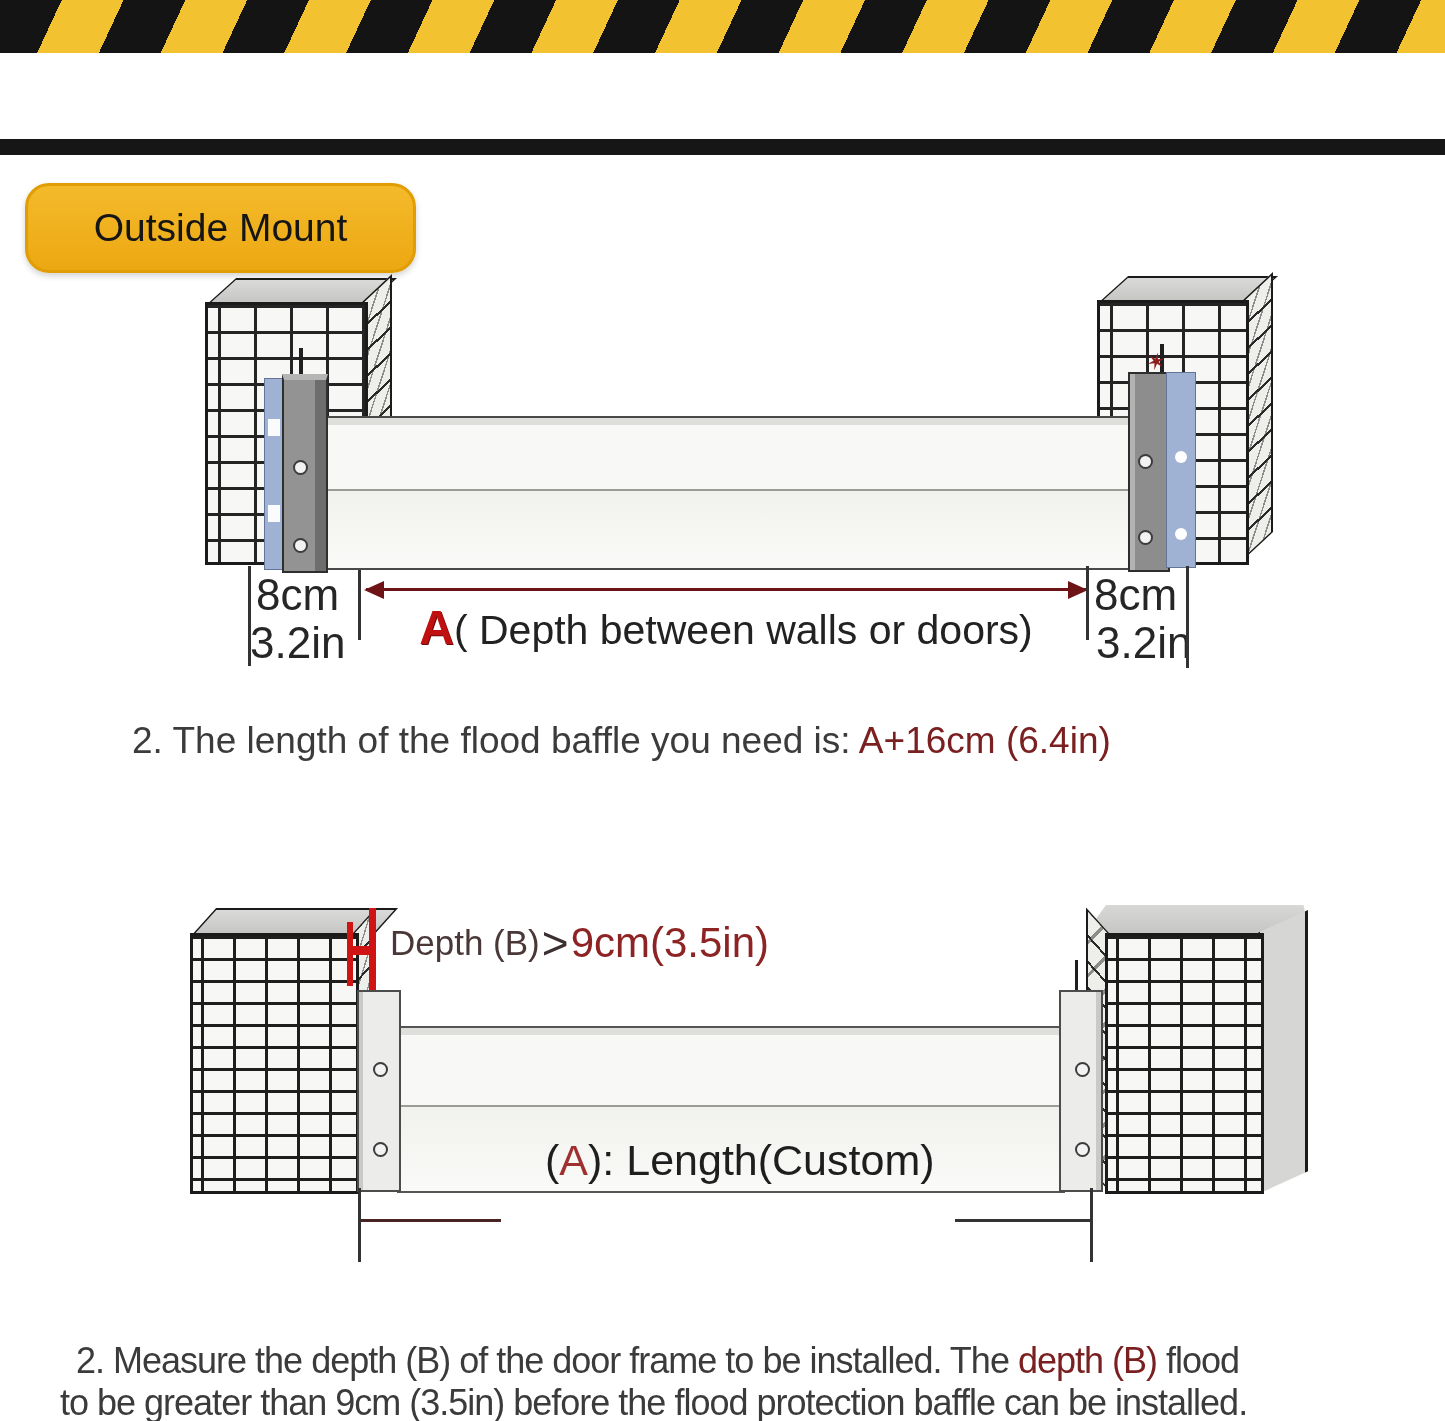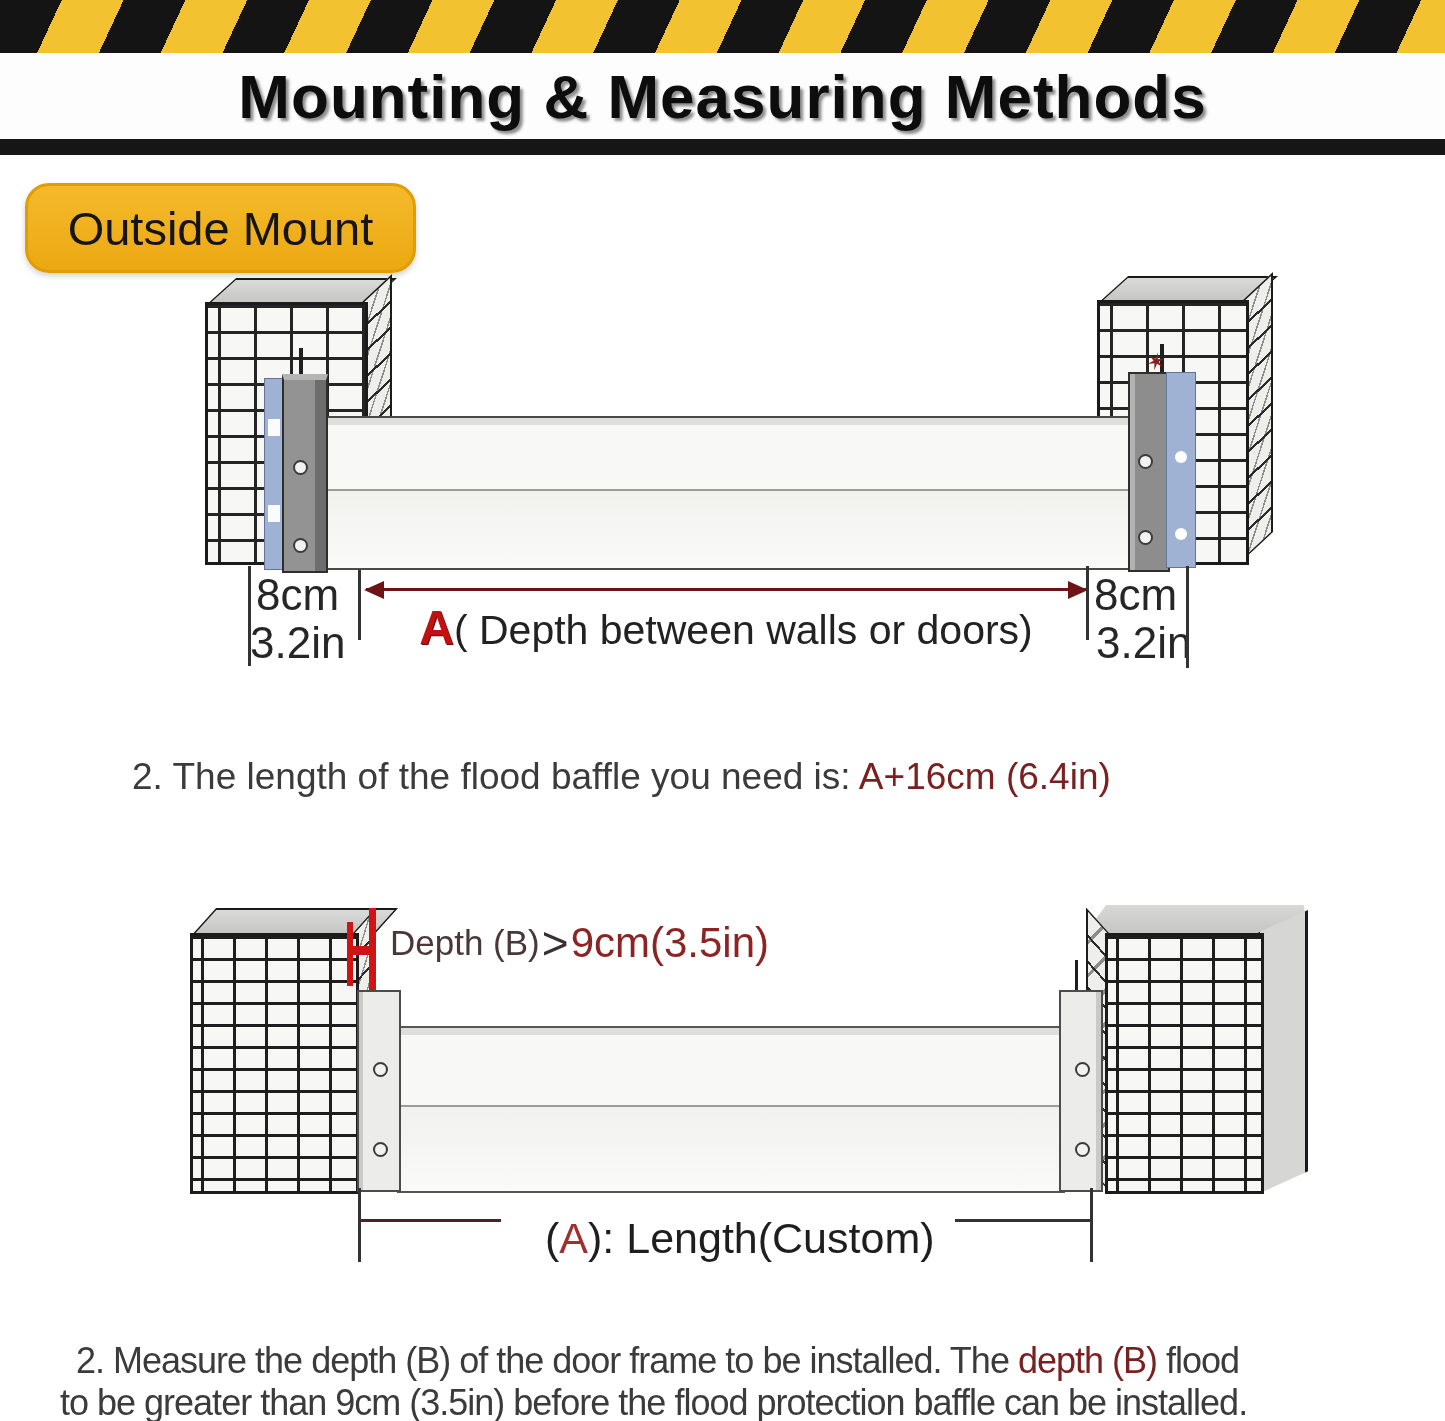--- a/index.html
+++ b/index.html
@@ -13,21 +13,21 @@
               display:flex;align-items:center;justify-content:center;}
   .title{font-size:62px;font-weight:700;color:#0d0d0d;letter-spacing:1px;
          text-shadow:3px 3px 3px rgba(0,0,0,.45),-1px -1px 0 rgba(255,255,255,.7);}
   .black-bar{position:absolute;left:0;top:139px;width:1445px;height:16px;background:#161616;}
 
   
   .mount-label{position:absolute;left:25px;width:385px;height:84px;border-radius:24px;
                background:linear-gradient(180deg,#f4ba2b,#eca812);border:3px solid #e09d04;
                display:flex;align-items:center;justify-content:center;
                box-shadow:0 3px 6px rgba(0,0,0,.18);}
-  .mount-label span{font-size:47px;color:#151515;text-align:center;}
+  .mount-label span{font-size:39px;color:#151515;text-align:center;}
 
   
   .brick{background-color:#f7f7f5;
     background-image:
       linear-gradient(to bottom,#242424 0,#242424 3px,transparent 3px),
       linear-gradient(to right,#242424 0,#242424 3px,transparent 3px),
       linear-gradient(to right,#242424 0,#242424 3px,transparent 3px);
     background-size:100% 26px,72px 52px,72px 52px;
     background-position:0 0,10px 0,46px 26px;}
   .brick-sm{background-color:#f7f7f5;
@@ -89,23 +89,20 @@
             clip-path:polygon(0 8%,100% 0,100% 92%,0 100%);}
   .topclip{position:absolute;background:linear-gradient(180deg,#d8d8d6,#c6c6c4);
            clip-path:polygon(0 100%,78% 100%,100% 80%,98% 0,9% 0);filter:drop-shadow(0 2px 0 #222);}
 </style>
 </head>
 <body>
 
 <div class="page">
 
   <div class="stripes"></div>
-  <div class="title-band">
-    <div class="title">Mounting &amp; Measuring Methods</div>
-  </div>
   <div class="black-bar"></div>
 
   <div class="mount-label" style="top:183px;">
     <span>Outside Mount</span>
   </div>
 
   <div class="ptop" style="left:205px;top:278px;width:157px;height:24px;"></div>
   <div class="pside side-brick" style="left:362px;top:302px;width:26px;height:256px;"></div>
   <div class="pfront brick" style="left:205px;top:302px;width:157px;height:257px;"></div>
 
@@ -150,21 +147,21 @@
   <div class="span-label" style="left:364px;top:600px;width:724px;">
     <span class="big-a">A</span>
     <span class="span-text">( Depth between walls or doors)</span>
   </div>
 
   <div class="vline" style="left:1086px;top:566px;width:3px;height:74px;"></div>
   <div class="dim-txt" style="left:1094px;top:570px;">8cm</div>
   <div class="dim-txt" style="left:1096px;top:618px;">3.2in</div>
   <div class="vline" style="left:1186px;top:566px;width:3px;height:102px;"></div>
 
-  <div class="step" style="left:132px;top:756px;">
+  <div class="step" style="left:132px;top:720px;">
     <span>2. The length of the flood baffle you need is: </span><span class="red">A+16cm (6.4in)</span>
   </div>
 
 
   <div class="ptop" style="left:190px;top:908px;width:178px;height:25px;transform:skewX(-42deg);"></div>
   <div class="pside side-brick" style="left:353px;top:933px;width:18px;height:254px;transform:skewY(-48deg);"></div>
   <div class="pfront brick-sm" style="left:190px;top:933px;width:163px;height:255px;"></div>
 
   <div class="topclip" style="left:1086px;top:905px;width:222px;height:28px;"></div>
   <div class="grayside" style="left:1258px;top:910px;width:50px;height:284px;"></div>
@@ -195,21 +192,21 @@
   <div class="anchor" style="left:1075px;top:960px;width:3px;height:30px;"></div>
   <div class="channel" style="left:1059px;top:990px;width:40px;height:198px;background:linear-gradient(90deg,#ececea 0 88%,#c9c9c6 88%);">
     <div class="hole" style="left:14px;top:70px;"></div>
     <div class="hole" style="left:14px;top:150px;"></div>
   </div>
 
   <div class="vline" style="left:358px;top:1188px;width:3px;height:74px;"></div>
   <div class="vline" style="left:1090px;top:1188px;width:3px;height:74px;"></div>
   <div class="redline" style="left:361px;top:1219px;width:140px;height:3px;background:#4a2424;"></div>
   <div class="vline" style="left:955px;top:1219px;width:137px;height:3px;"></div>
-  <div class="lenlbl" style="left:545px;top:1214px;">
+  <div class="lenlbl" style="left:545px;top:1136px;">
     <span>(</span><span class="red">A</span><span>): Length(Custom)</span>
   </div>
 
   <div class="step step-sm" style="left:76px;top:1340px;">
     <span>2. Measure the depth (B) of the door frame to be installed. The </span><span class="red">depth (B)</span><span> flood</span>
   </div>
   <div class="step step-sm" style="left:60px;top:1382px;">
     <span>to be greater than 9cm (3.5in) before the flood protection baffle can be installed.</span>
   </div>
 

